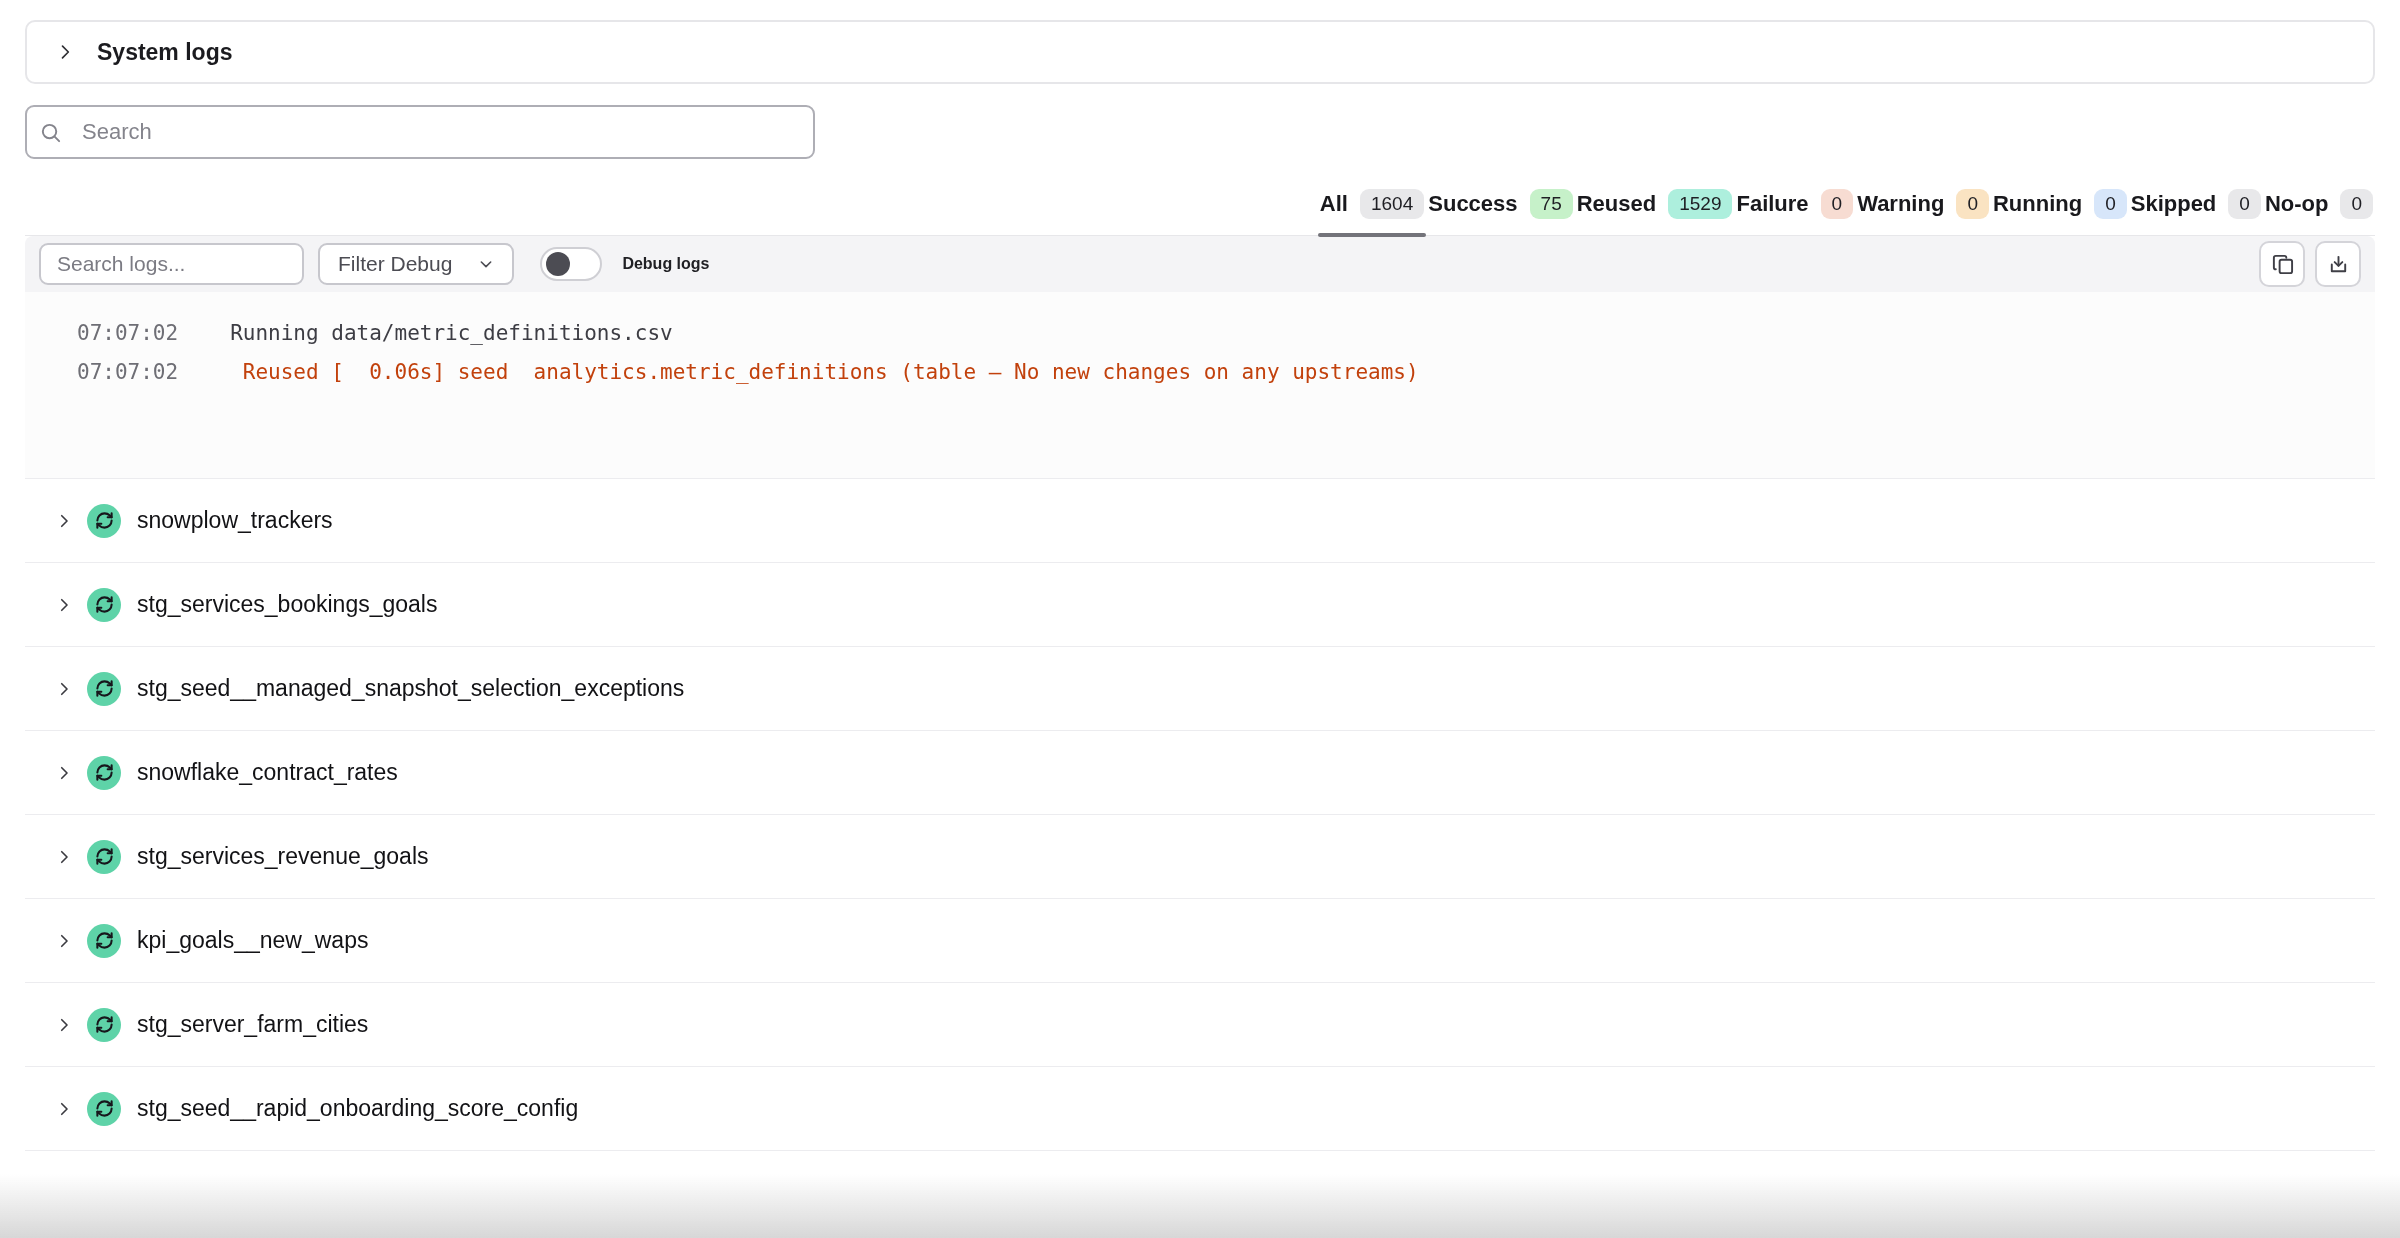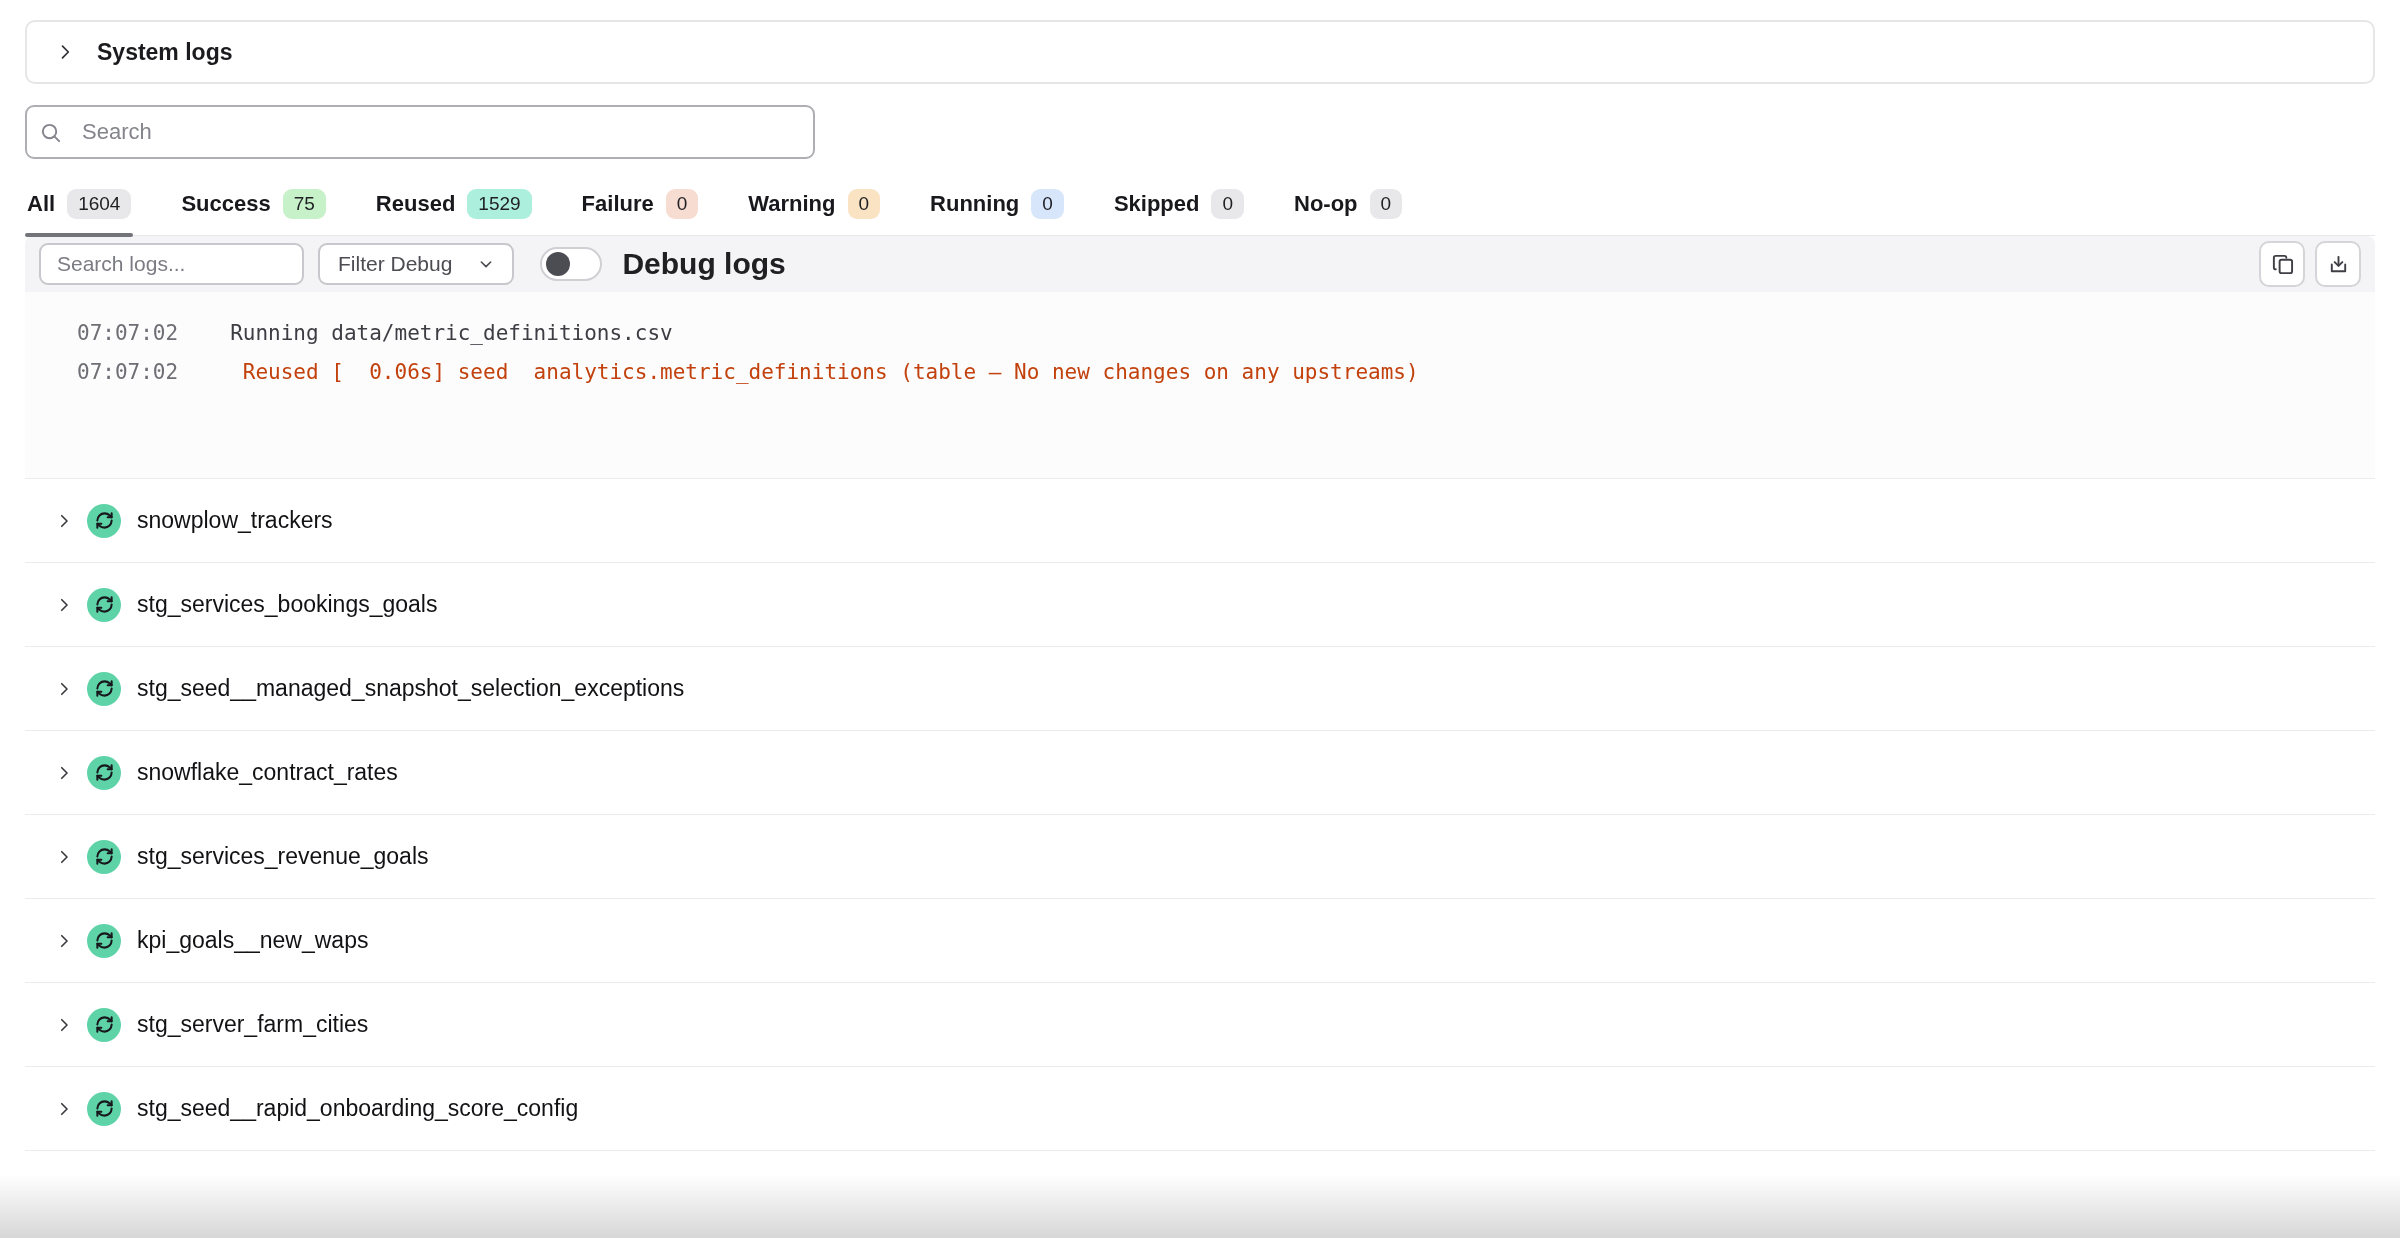--- a/index.html
+++ b/index.html
@@ -14,21 +14,21 @@
   .syslog-title { font-size:23px; font-weight:700; color:#1b1b1f; margin-left:22px; }
 
   
   .search-box { margin-top:21px; width:790px; height:54px; border:2px solid #aeaeb5;
                 border-radius:9px; display:flex; align-items:center; padding:0 12px; background:#fff; }
   .search-box input { border:none; outline:none; flex:1; font-size:22px; color:#222;
                       margin-left:20px; font-family:inherit; background:transparent; }
   .search-box input::placeholder { color:#84848c; }
 
   
-  .tabs { margin-top:30px; display:flex; gap:46px; border-bottom:1px solid #e7e7ea; }
+  .tabs { margin-top:30px; display:flex; border-bottom:1px solid #e7e7ea;justify-content:flex-end; }
   .tab { display:flex; align-items:center; gap:12px; padding:0 2px 16px 2px; background:none;
          border:none; cursor:pointer; position:relative; font-family:inherit; }
   .tab-label { font-size:22px; font-weight:600; color:#19191d; }
   .tab-badge { font-size:19px; font-weight:500; color:#1f1f24; padding:4px 11px;
                border-radius:9px; background:#e8e8ea; }
   .tab.active::after { content:""; position:absolute; left:0; right:0; bottom:-2px; height:4px;
                        background:#73737a; border-radius:3px; }
 
   
   .run-header { height:84px; display:flex; align-items:center; padding-left:30px; background:#fff; }
@@ -44,21 +44,21 @@
   .log-search { width:265px; height:42px; border:2px solid #c7c7cd; border-radius:9px; background:#fff;
                 padding:0 16px; font-size:21px; outline:none; color:#333; font-family:inherit; }
   .log-search::placeholder { color:#7b7b83; }
   .filter-btn { height:42px; border:2px solid #c7c7cd; border-radius:9px; background:#fff;
                 padding:0 18px; display:flex; align-items:center; gap:26px; font-size:21px;
                 font-weight:500; color:#4c4c53; margin-left:14px; cursor:pointer; font-family:inherit; }
   .toggle { width:62px; height:34px; border:2px solid #cfcfd4; border-radius:17px; background:#fff;
             position:relative; margin-left:26px; cursor:pointer; flex:0 0 auto; }
   .toggle-knob { position:absolute; left:4px; top:3px; width:24px; height:24px; border-radius:50%;
                  background:#4c4c53; }
-  .debug-label { font-size:30px; font-weight:600; color:#202024; margin-left:20px; }
+  .debug-label { font-size:16px; font-weight:600; color:#202024; margin-left:20px; }
   .toolbar-spacer { flex:1; }
   .icon-btn { width:46px; height:46px; border:2px solid #d4d4d9; border-radius:10px; background:#fff;
               display:flex; align-items:center; justify-content:center; margin-left:10px; cursor:pointer; }
 
   .log-body { background:#fcfcfc; height:186px; padding:22px 0 0 52px; }
   .log-line { font-family:"DejaVu Sans Mono", monospace; font-size:21px; line-height:39px;
               white-space:pre; color:#3d3d44; }
   .log-time { color:#6e6e75; margin-right:52px; }
   .log-msg.reused { color:#c2410c; }
 

